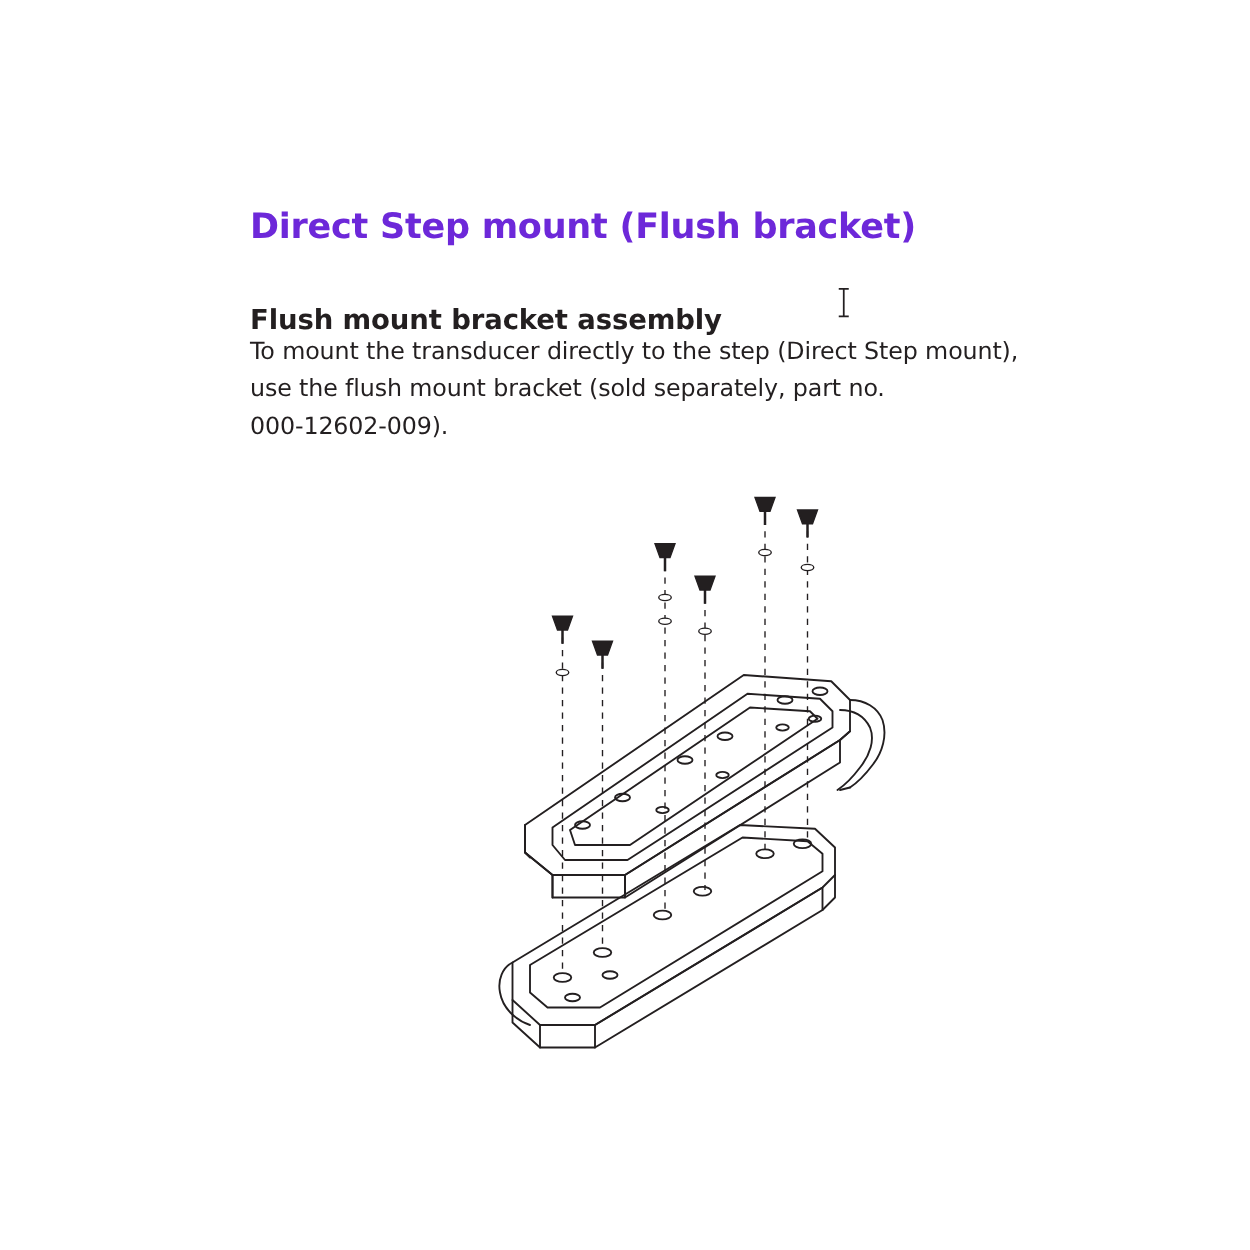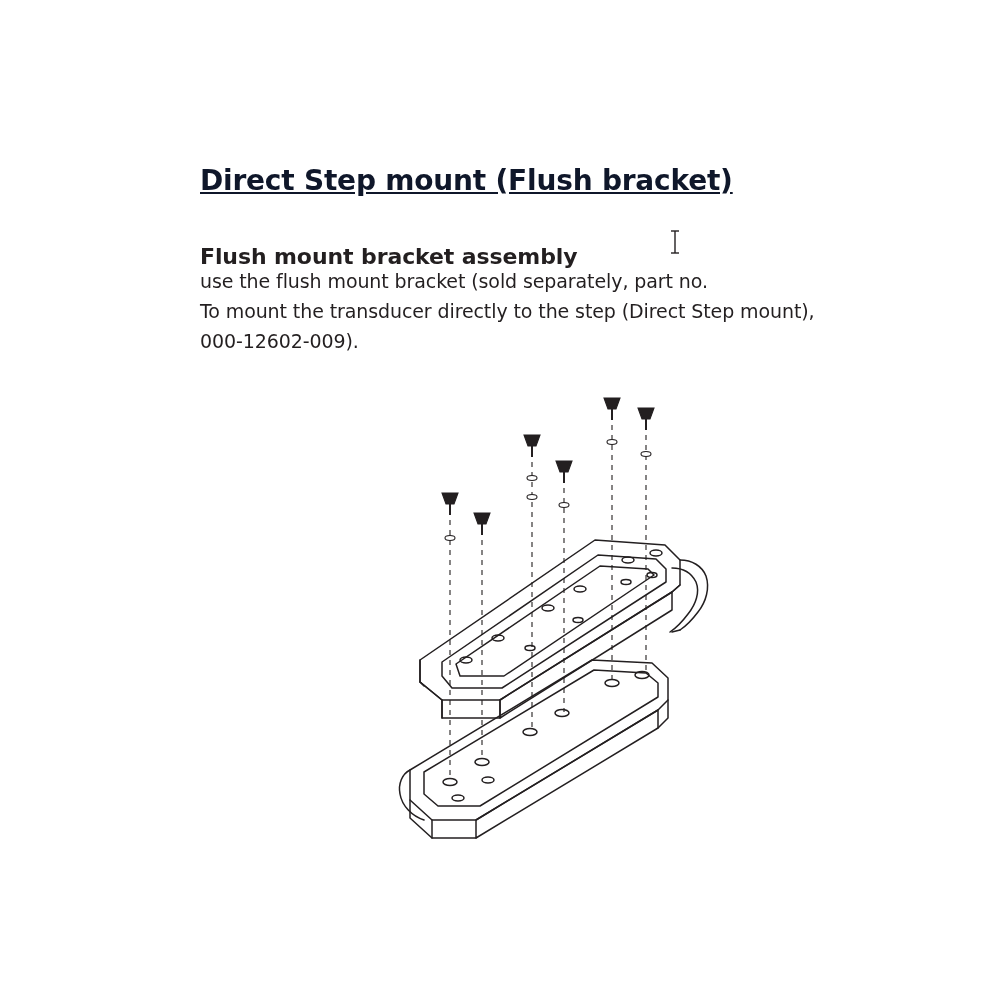--- a/index.html
+++ b/index.html
@@ -17,24 +17,23 @@
   .page {
     position: absolute;
     inset: 0;
   }
   .heading {
     position: absolute;
     left: 200px;
     top: 145px;
     font-size: 28px;
     font-weight: bold;
-    color: #0f172a;
+    color: #6d28d9;
     letter-spacing: -0.2px;
     white-space: nowrap;
-    text-decoration: underline;
   }
   .subheading {
     position: absolute;
     left: 200px;
     top: 226px;
     font-size: 22px;
     font-weight: bold;
     color: #231f20;
     letter-spacing: -0.1px;
     white-space: nowrap;
@@ -73,22 +72,22 @@
 </head>
 <body>
 
 <div class="page">
 
   <h1 class="heading">Direct Step mount (Flush bracket)</h1>
 
   <h2 class="subheading">Flush mount bracket assembly</h2>
 
   <div class="body-text">
+    <div>To mount the transducer directly to the step (Direct Step mount),</div>
     <div>use the flush mount bracket (sold separately, part no.</div>
-    <div>To mount the transducer directly to the step (Direct Step mount),</div>
     <div>000-12602-009).</div>
   </div>
 
   <div class="text-cursor">
     <svg width="14" height="26" viewBox="0 0 14 26">
       <g stroke="#231f20" stroke-width="1.4" fill="none">
         <line x1="7" y1="2" x2="7" y2="24"></line>
         <line x1="3" y1="2" x2="11" y2="2"></line>
         <line x1="3" y1="24" x2="11" y2="24"></line>
       </g>

